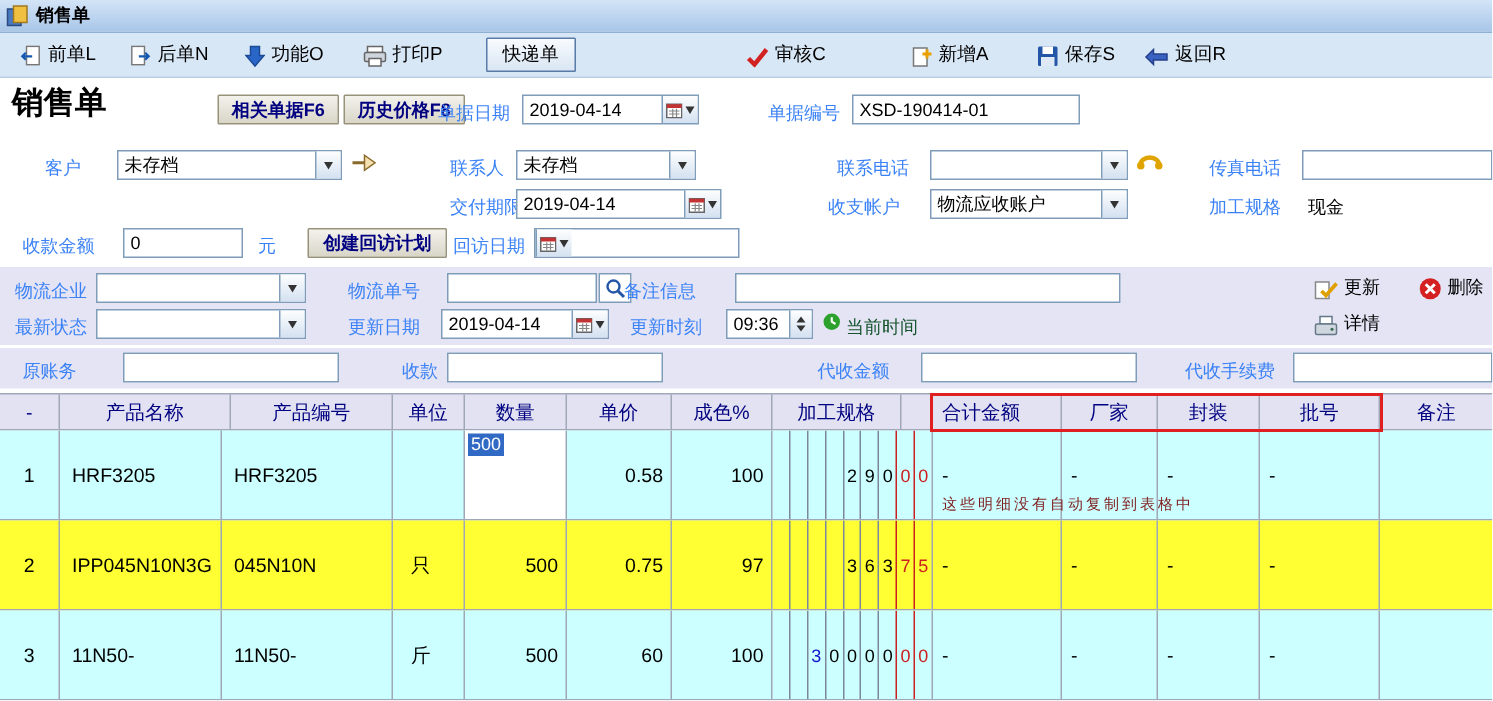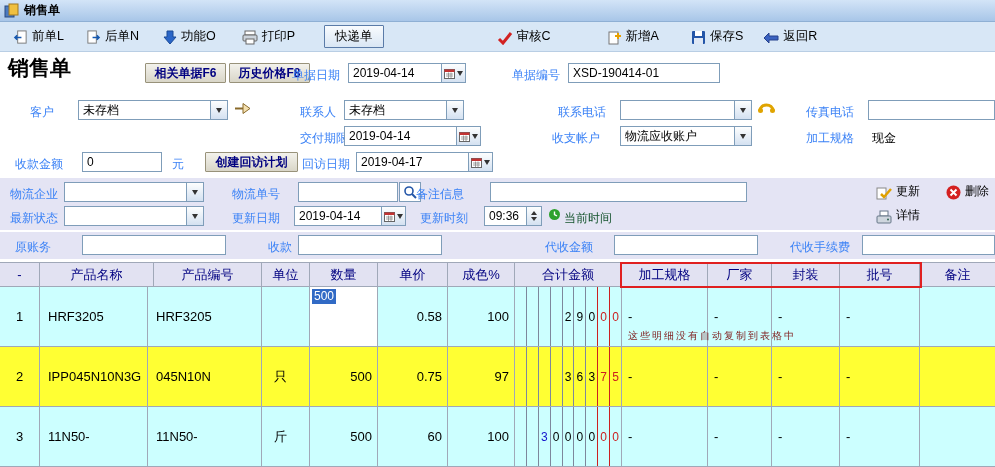--- a/index.html
+++ b/index.html
@@ -228,21 +228,20 @@
   </div>
   <div class="lbl" style="left:806px;top:130px">加工规格</div>
   <div class="plain" style="left:872px;top:130px">现金</div>
 
   <div class="lbl" style="left:15px;top:156px">收款金额</div>
   <div class="input" style="left:82px;top:152px;width:80px">0</div>
   <div class="lbl" style="left:172px;top:156px">元</div>
   <div class="fbtn" style="left:205px;top:152px;width:93px">创建回访计划</div>
   <div class="lbl" style="left:302px;top:156px">回访日期</div>
   <div class="combo" style="left:356px;top:152px;width:137px">
-    <span class="ctext">2019-04-17</span>
     <span class="dd ddw">
         <svg width="11" height="11" viewBox="0 0 11 11">
           <rect x="0.5" y="1.5" width="10" height="9" fill="#fff" stroke="#666"></rect>
           <rect x="0.5" y="1.5" width="10" height="2.5" fill="#c33333"></rect>
           <path d="M2 6 H9 M2 8 H9 M4.5 4.5 V10 M7 4.5 V10" stroke="#888" stroke-width="0.8"></path>
         </svg>
         <span class="tri"></span>
       </span>
   </div>
 
@@ -342,22 +341,22 @@
 
   <div class="grid">
     <div class="ghead">
       <div class="cell c0">-</div>
       <div class="cell c2">产品名称</div>
       <div class="cell c1">产品编号</div>
       <div class="cell c3">单位</div>
       <div class="cell c4">数量</div>
       <div class="cell c5">单价</div>
       <div class="cell c6">成色%</div>
+      <div class="cell c8">加工规格</div>
       <div class="cell c7">合计金额</div>
-      <div class="cell c8">加工规格</div>
       <div class="cell c9">厂家</div>
       <div class="cell c10">封装</div>
       <div class="cell c11">批号</div>
       <div class="cell c12">备注</div>
     </div>
 
     <div class="grow rowcyan">
       <div class="cell c0 num">1</div>
       <div class="cell c1 txt">HRF3205</div>
       <div class="cell c2 txt">HRF3205</div>

